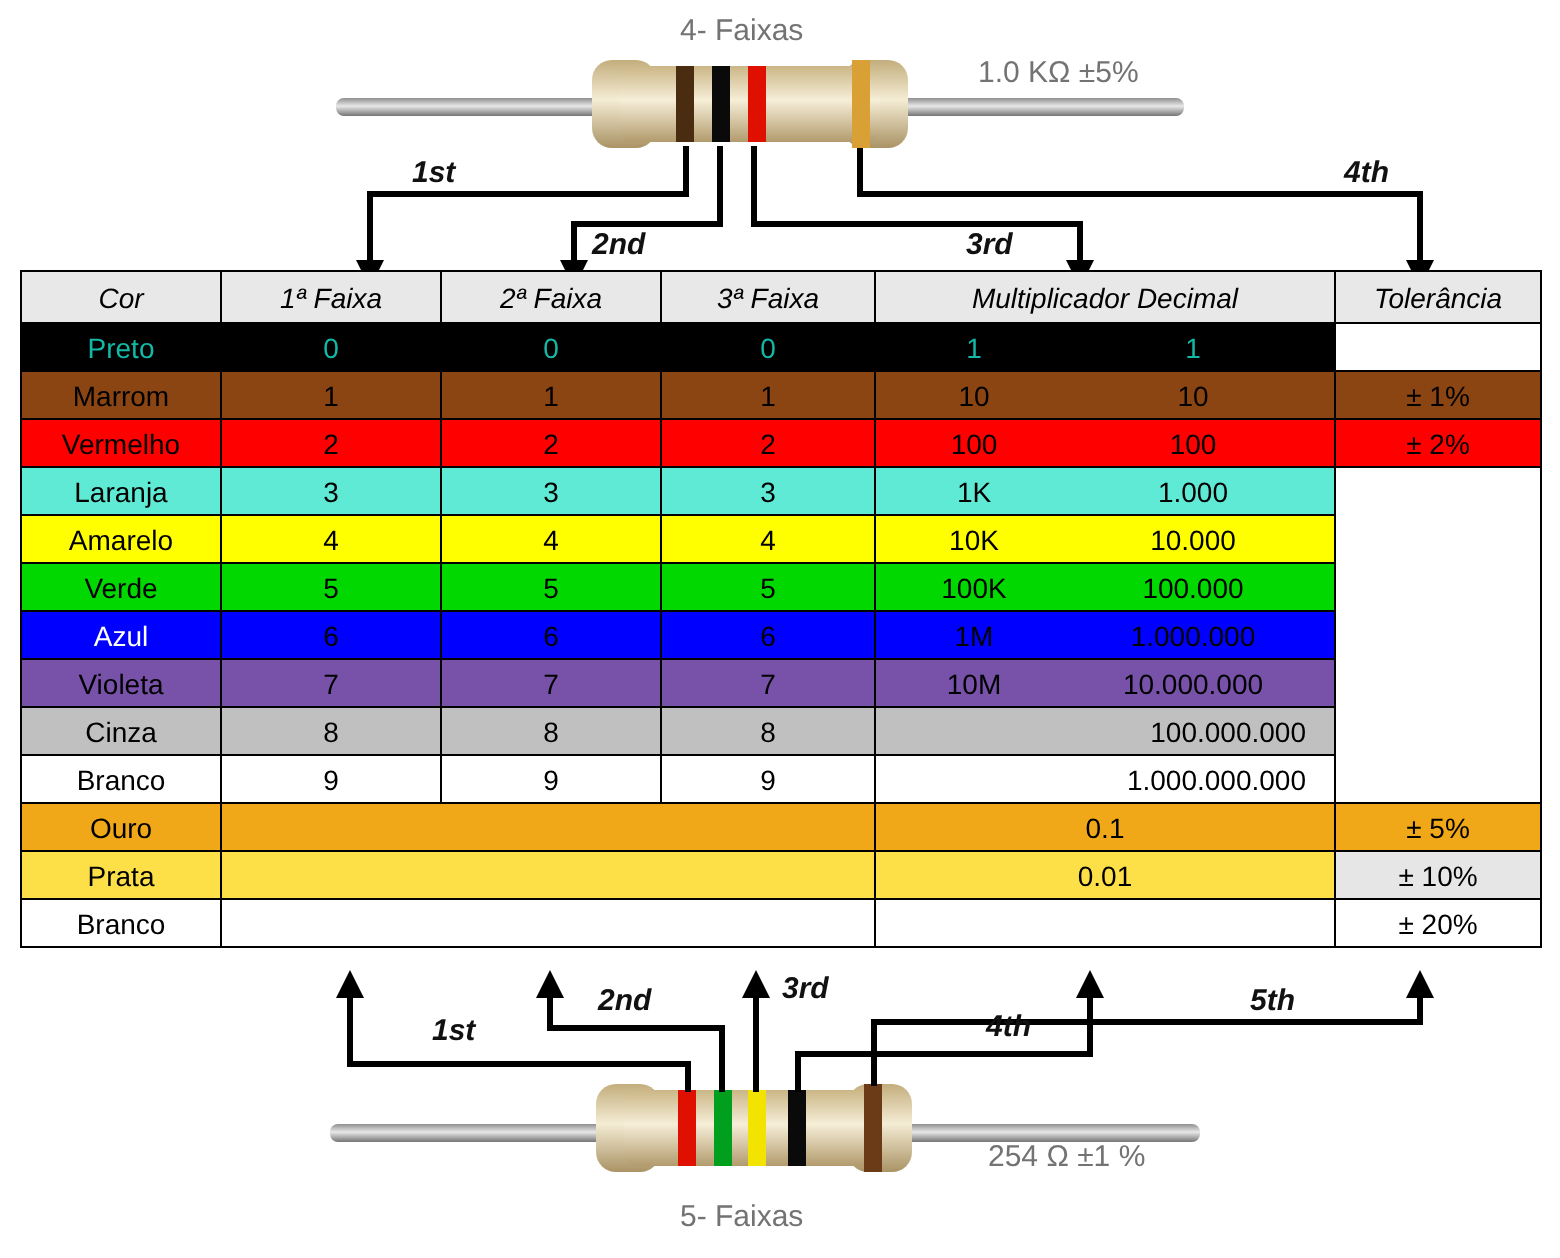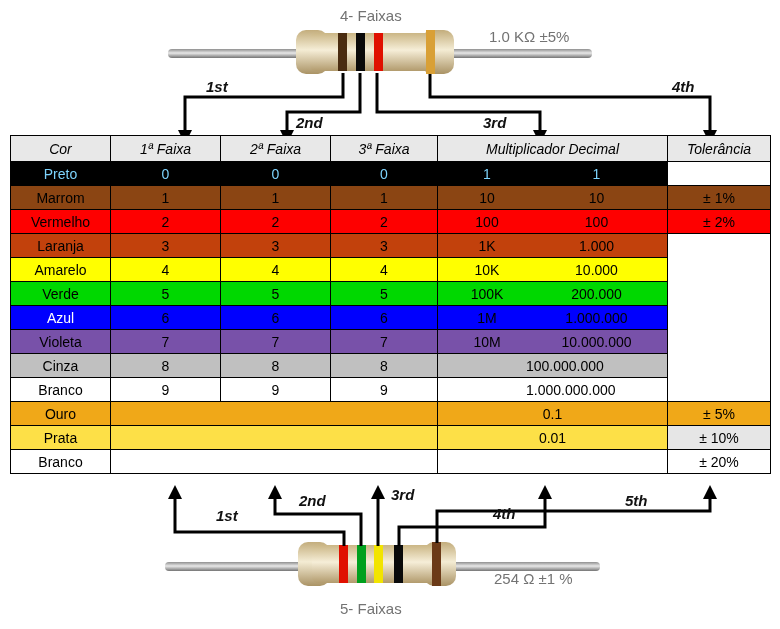--- a/index.html
+++ b/index.html
@@ -21,21 +21,21 @@
   }
   table.code th {
     height: 26px; background: #E8E8E8; font-style: italic; font-weight: normal;
     font-size: 14px;
   }
   td.multdec { text-align: left; }
   .md { display: flex; align-items: center; }
   .md .m { width: 88px; padding-left: 10px; }
   .md .d { flex: 1; }
   .md.center { display: block; text-align: center; }
-  .md.right .d { text-align: left; padding-right: 14px; }
+  .md.right .d { text-align: right; padding-right: 14px; }
   td.tol-merged { background: #ffffff; }
 
   
   .wire { position: absolute; height: 9px; border-radius: 4px;
     background: linear-gradient(180deg,#8f8f8f,#e8e8e8 45%,#747474); }
   .t-wire { left: 168px; top: 49px; width: 424px; }
   .b-wire { left: 165px; top: 562px; width: 435px; }
   .cap { position: absolute; width: 32px; height: 44px; border-radius: 10px;
     background: linear-gradient(180deg,#c3ad7c,#f4ecd4 45%,#aa9365); }
   .rbody { position: absolute; height: 38px; border-radius: 6px;
@@ -143,21 +143,21 @@
   <tbody>
     <tr>
       <th>Cor</th>
       <th>1ª Faixa</th>
       <th>2ª Faixa</th>
       <th>3ª Faixa</th>
       <th>Multiplicador Decimal</th>
       <th>Tolerância</th>
     </tr>
 
-    <tr style="background-color: rgb(0, 0, 0); color: #7dd3fc;">
+    <tr style="background-color: rgb(0, 0, 0); color: #14b8a6;">
       <td>Preto</td>
       <td>0</td>
       <td>0</td>
       <td>0</td>
       <td class="multdec">
         <div class="md">
             <span class="m">1</span>
             <span class="d">1</span>
           </div>
       </td>
@@ -185,21 +185,21 @@
       <td>2</td>
       <td class="multdec">
         <div class="md">
             <span class="m">100</span>
             <span class="d">100</span>
           </div>
       </td>
       <td style="background-color: rgb(254, 0, 0);">± 2%</td>
     </tr>
 
-    <tr style="background-color: #c2410c;">
+    <tr style="background-color: #5eead4;">
       <td>Laranja</td>
       <td>3</td>
       <td>3</td>
       <td>3</td>
       <td class="multdec">
         <div class="md">
             <span class="m">1K</span>
             <span class="d">1.000</span>
           </div>
       </td>
@@ -220,21 +220,21 @@
     </tr>
 
     <tr style="background-color: rgb(0, 216, 0);">
       <td>Verde</td>
       <td>5</td>
       <td>5</td>
       <td>5</td>
       <td class="multdec">
         <div class="md">
             <span class="m">100K</span>
-            <span class="d">200.000</span>
+            <span class="d">100.000</span>
           </div>
       </td>
     </tr>
 
     <tr style="background-color: rgb(0, 0, 254); margin-top: 36px;">
       <td style="color: rgb(255, 255, 255);">Azul</td>
       <td>6</td>
       <td>6</td>
       <td>6</td>
       <td class="multdec">

